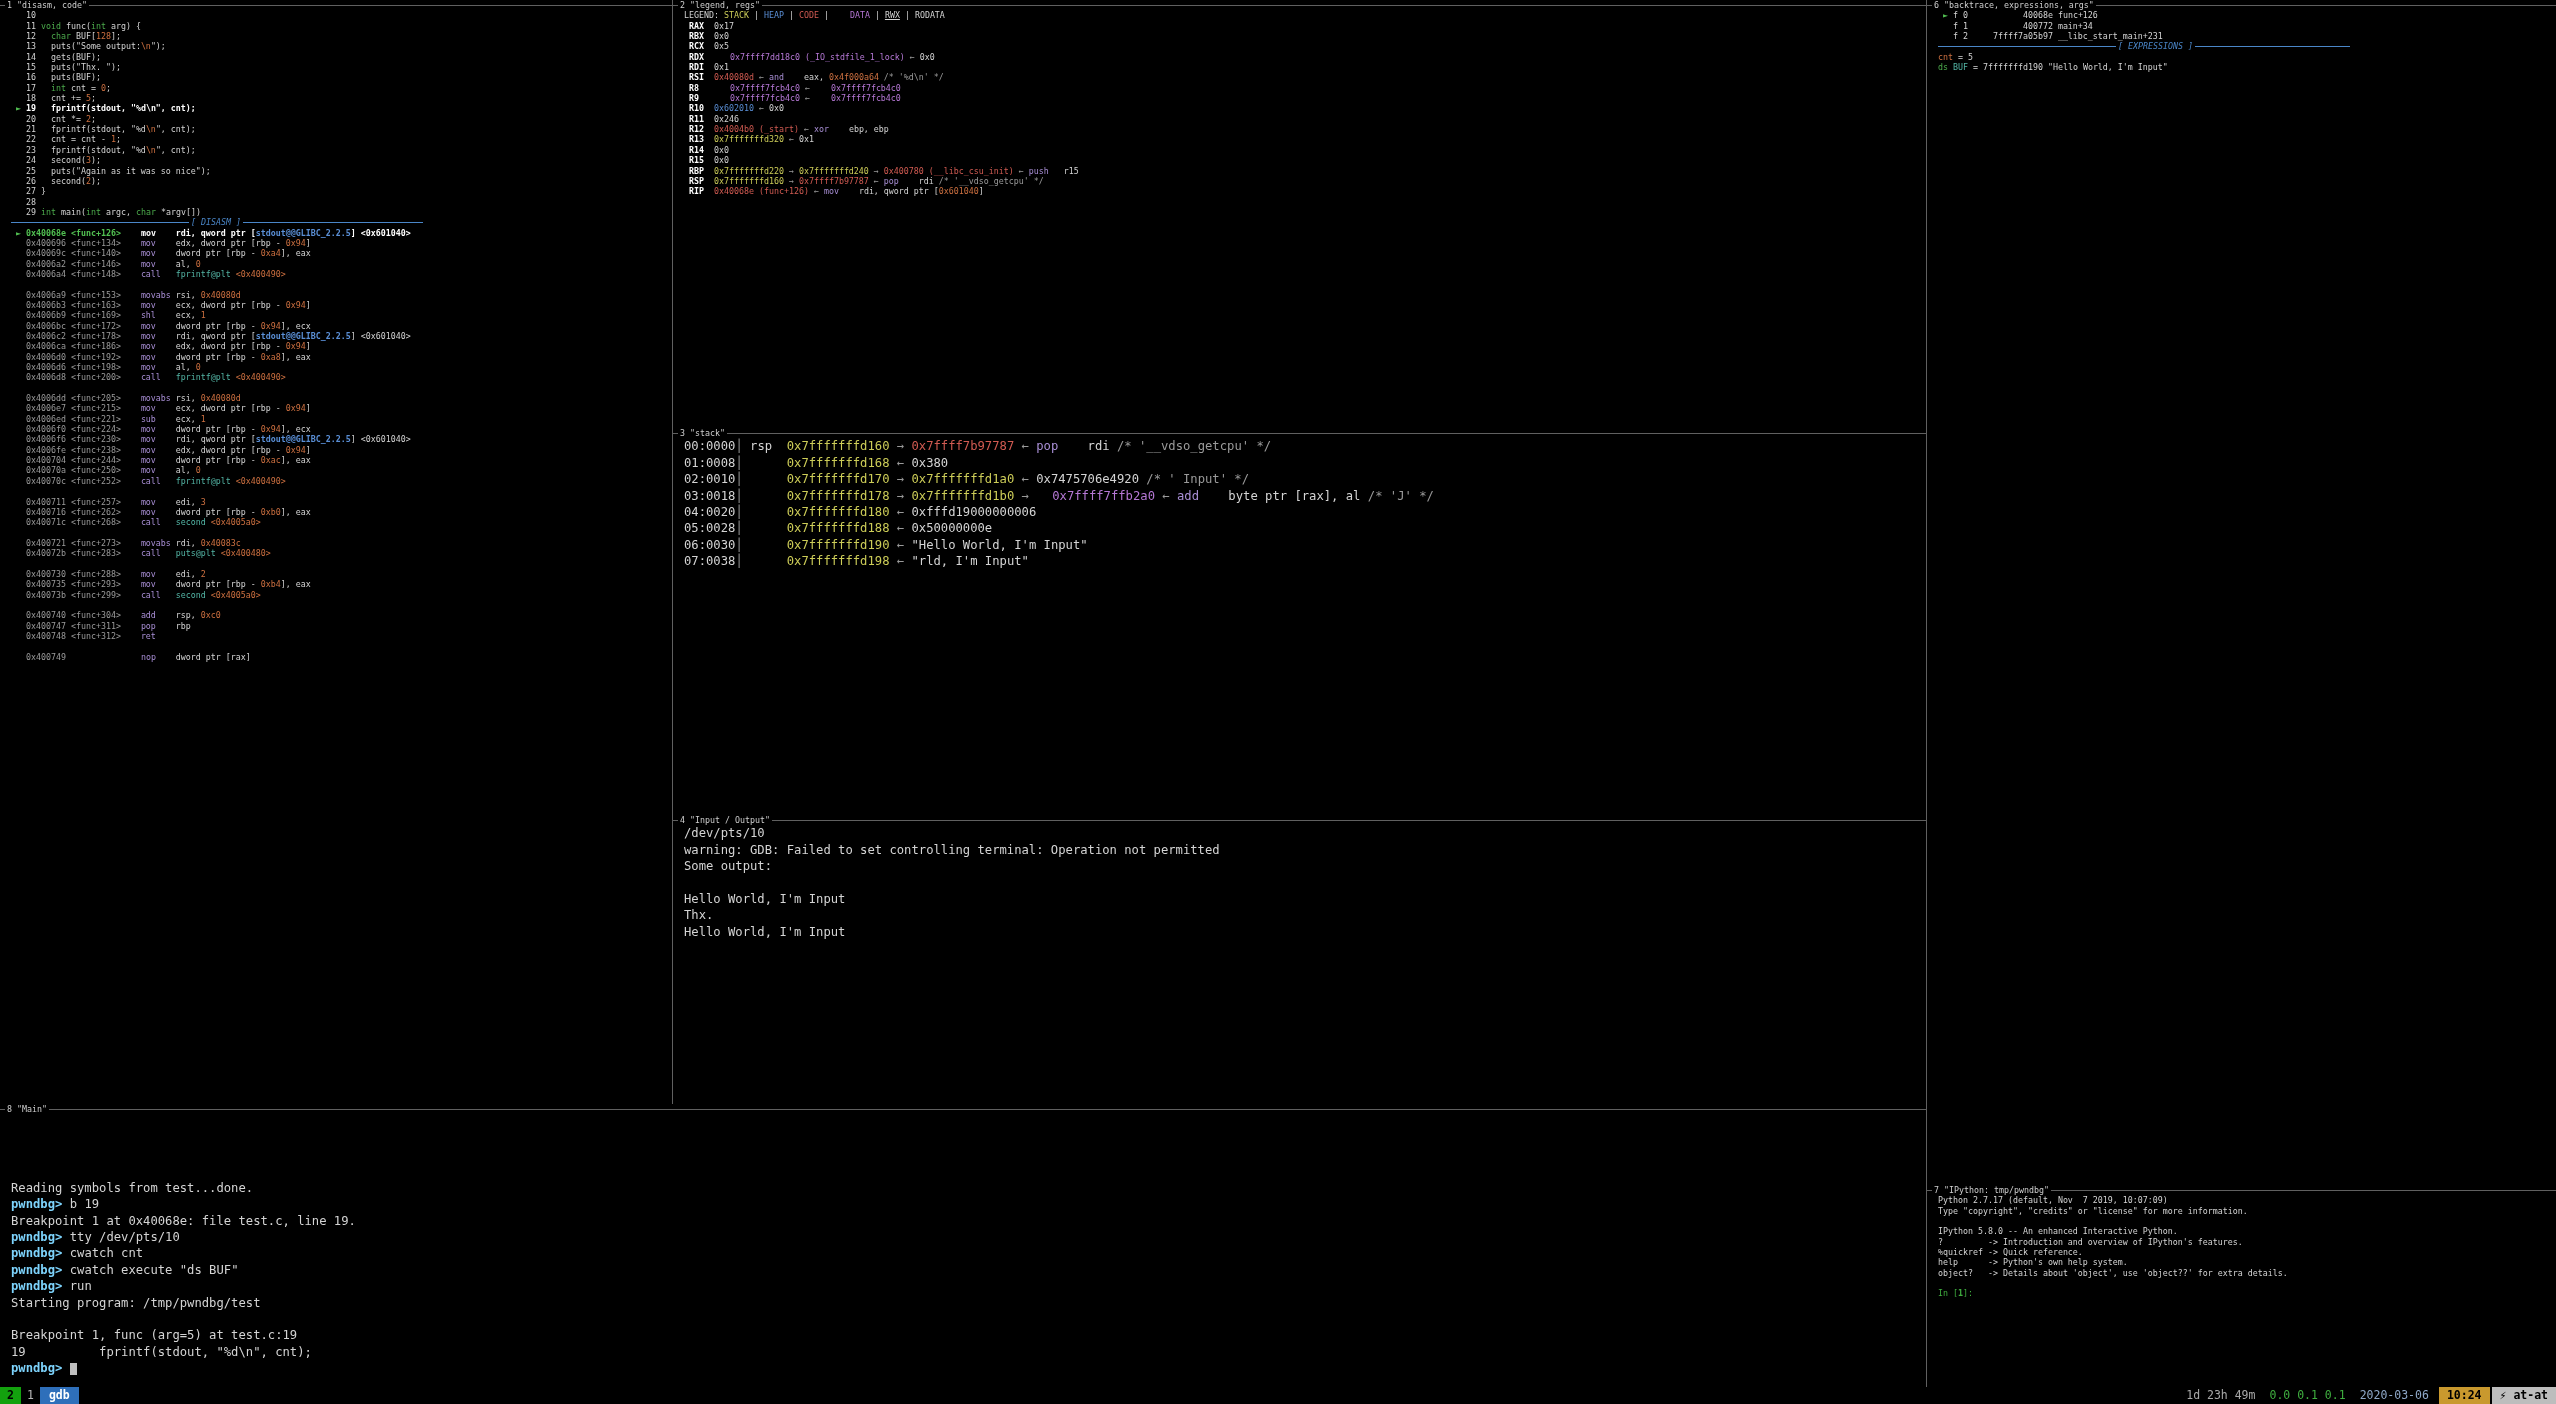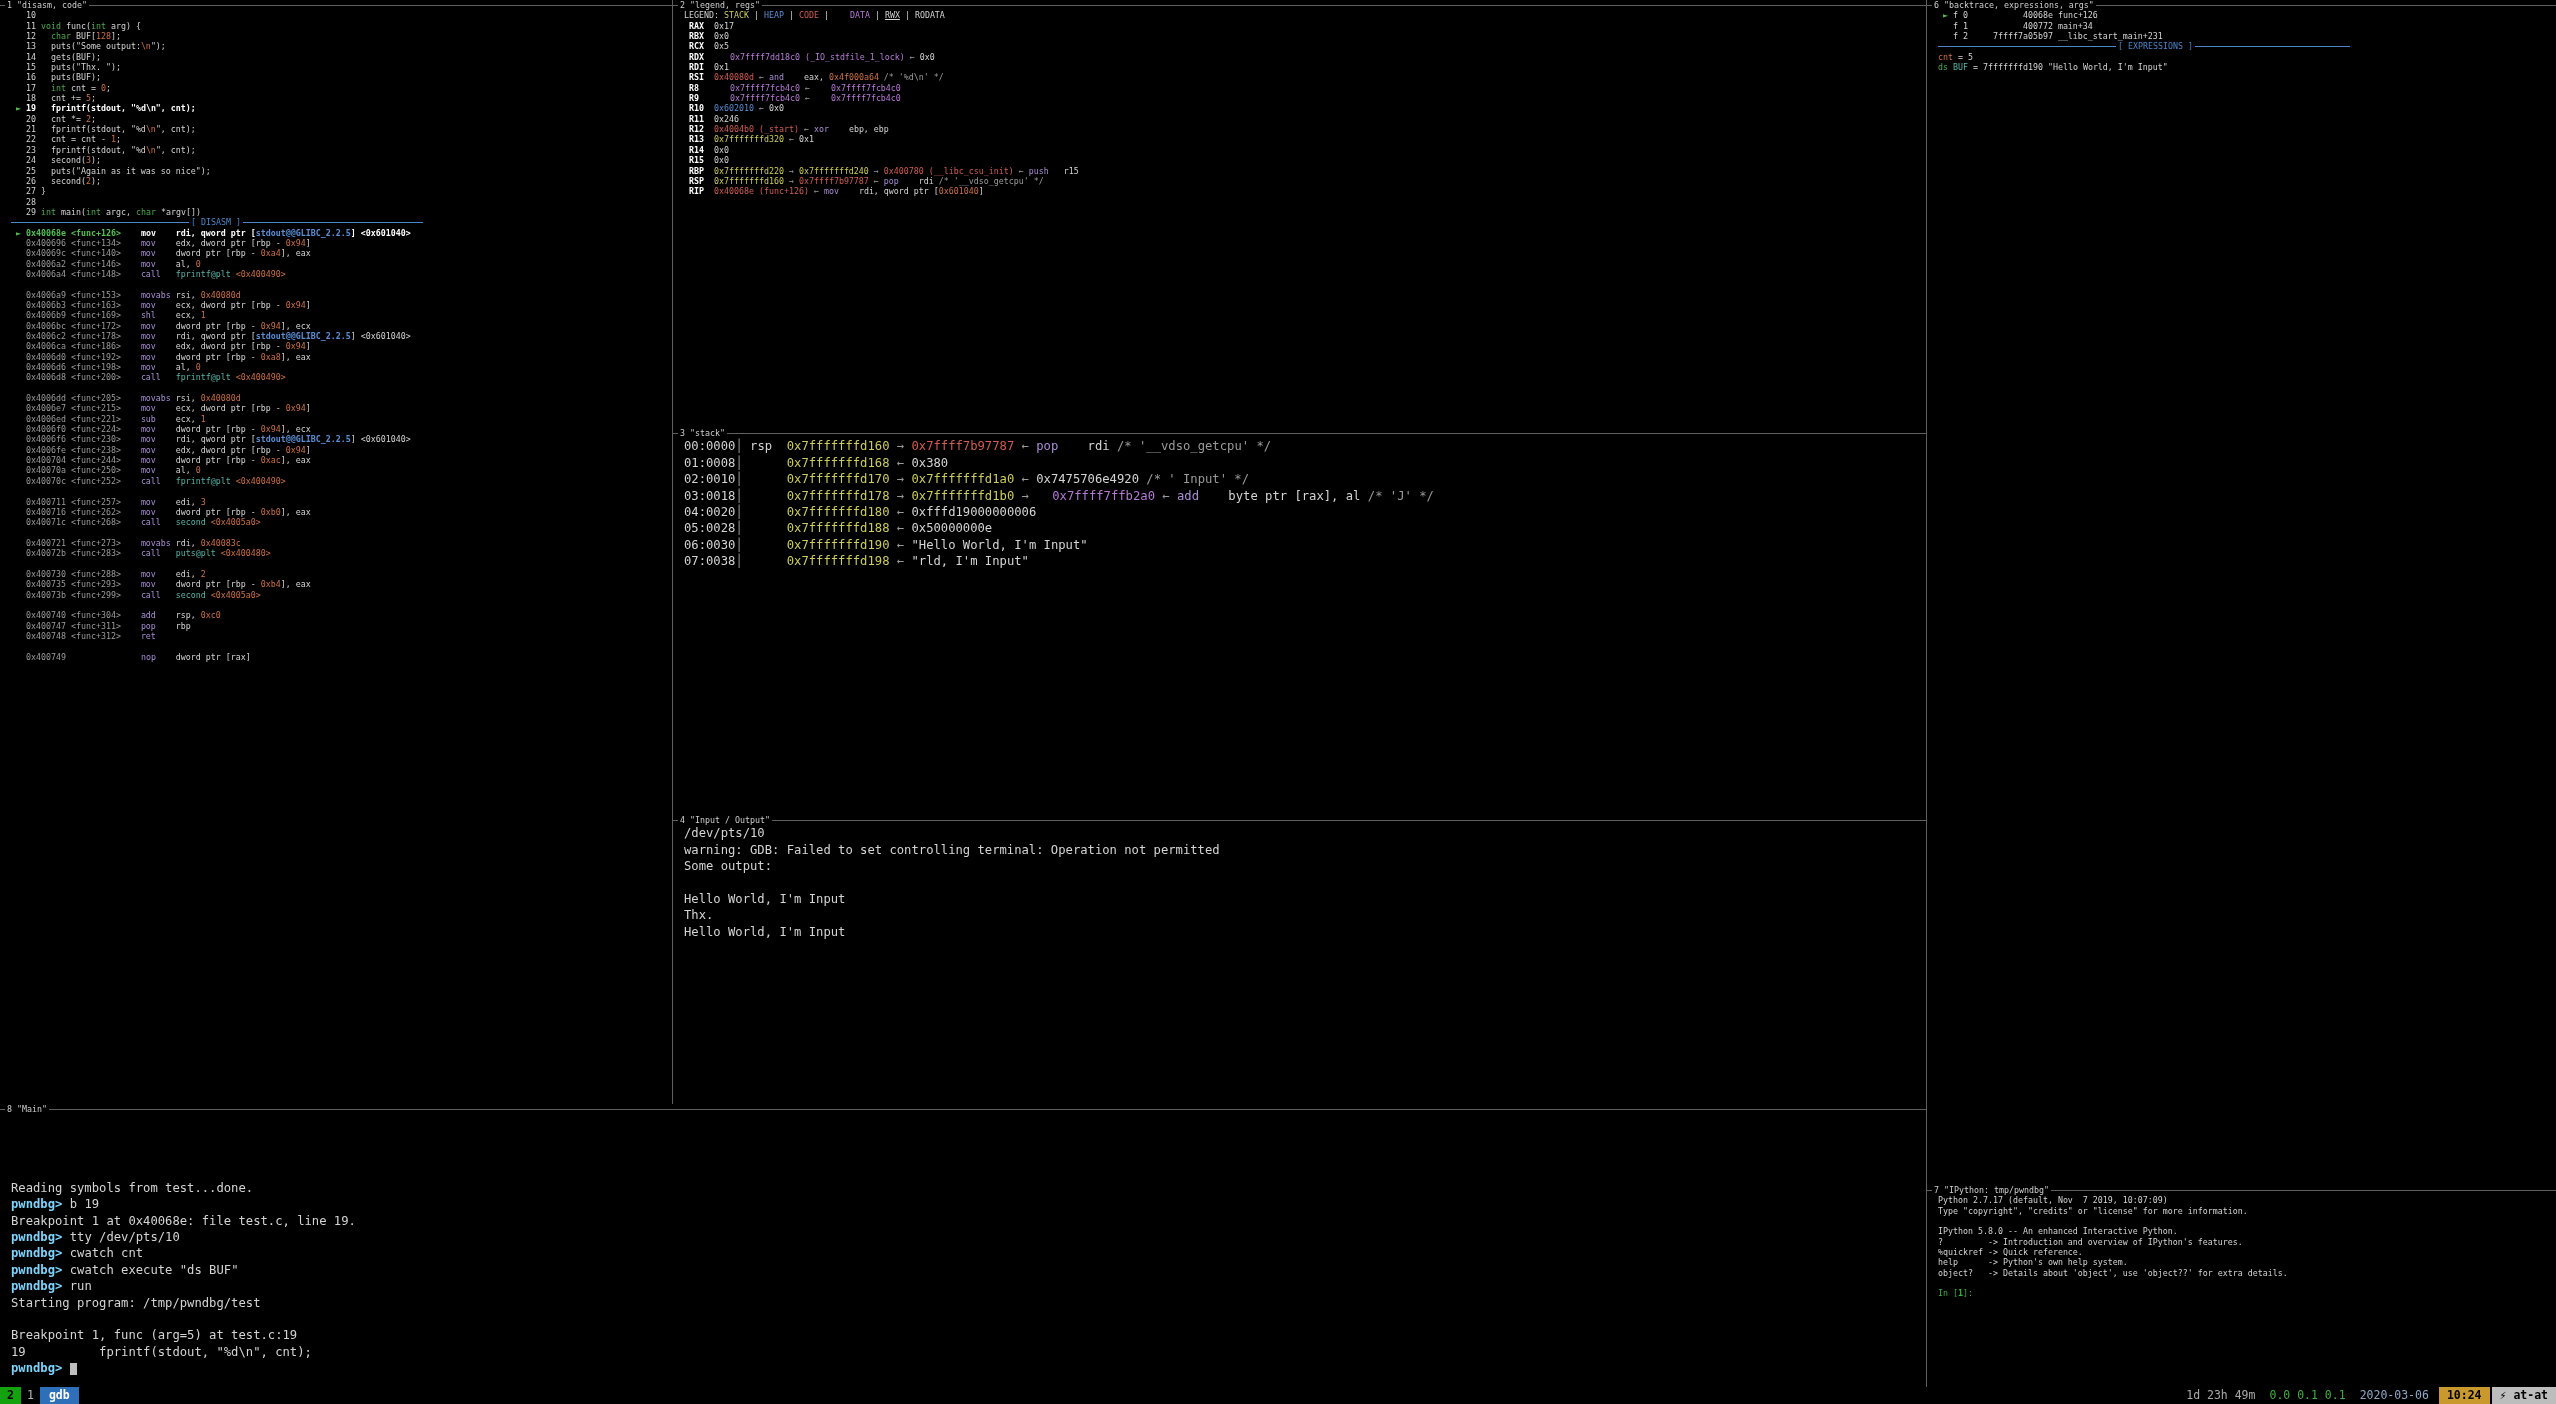--- a/index.html
+++ b/index.html
@@ -23,21 +23,21 @@
   .pt-text { padding:0 2px; }
   .pt-fill { flex:1; height:1px; background:#606060; }
 
   .vline { position:absolute; width:1px; background:#606060; }
 
   
   .tl.banner { display:flex; align-items:center; width:412px; color:#4a86c8; }
   .banner .bl { height:1px; background:#4a86c8; }
   .banner .bl-l { width:178px; flex:none; }
   .banner .bl-r { flex:1; }
-  .banner .bt { padding:0 2px; }
+  .banner .bt { padding:0 2px;font-style:italic; }
 
   
   .s-w { color:#d4d4d4; }
   .s-W { color:#ffffff; font-weight:bold; }
   .s-d { color:#9a9a9a; }
   .s-g { color:#4cab4c; }
   .s-G { color:#52c152; font-weight:bold; }
   .s-y { color:#cdcd58; }
   .s-r { color:#d25b52; }
   .s-o { color:#cd7040;text-align:center; }

